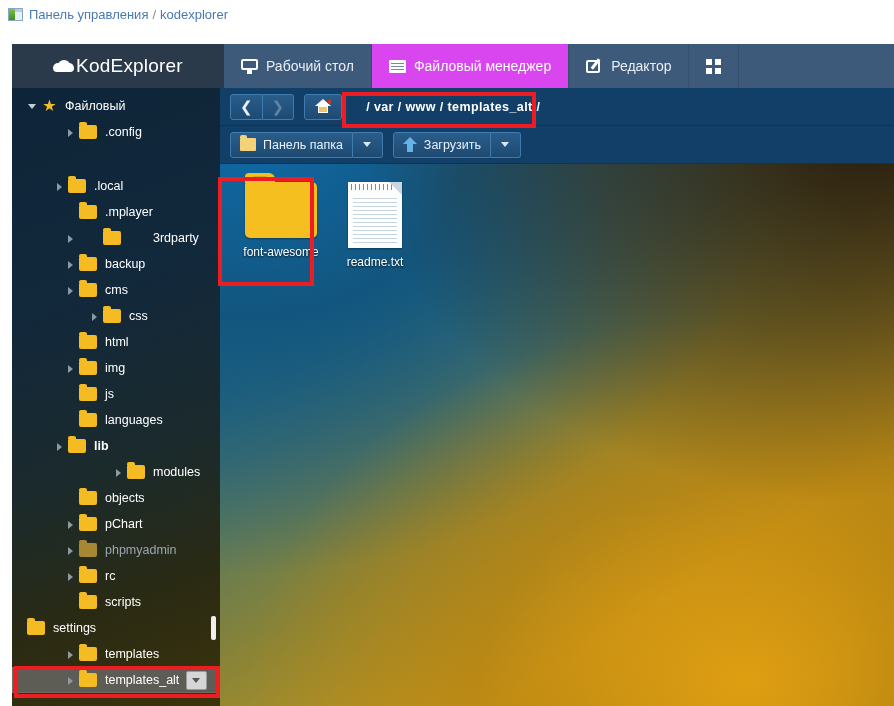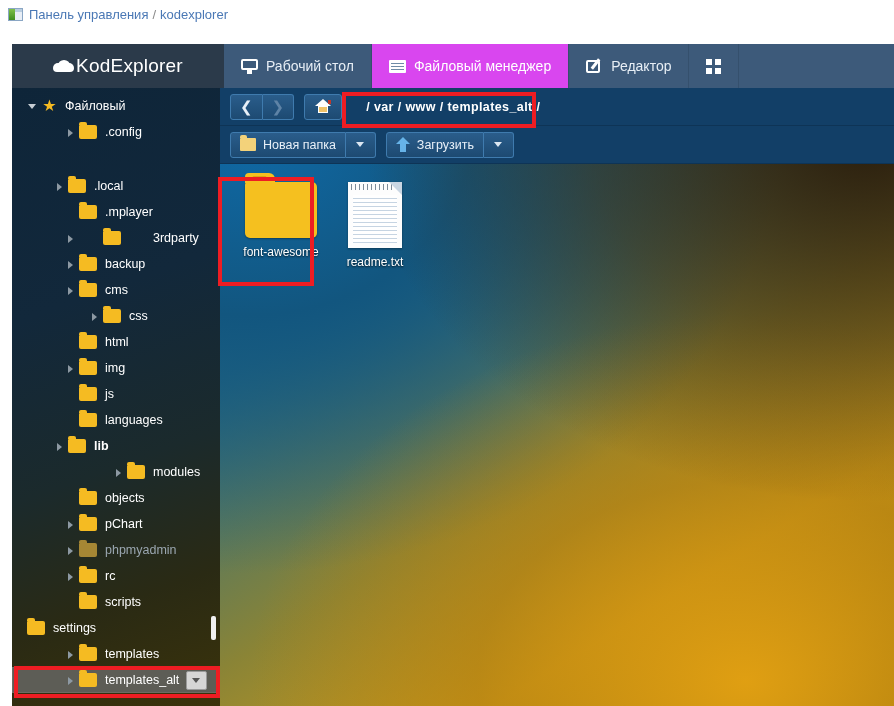--- a/index.html
+++ b/index.html
@@ -682,21 +682,21 @@
               </span>
           </div>
           <div class="path-box">
             <span>/ var / www / templates_alt /</span>
           </div>
         </div>
 
         <div class="tb row2">
           <div class="btn flat-l">
             <span class="nf-ico"></span>
-            <span>Новая папка</span>
+            <span>Панель папка</span>
           </div>
           <div class="btn flat-r">
             <span class="chev"></span>
           </div>
           <div class="gap"></div>
           <div class="btn flat-l">
             <span class="up-ico"></span>
             <span>Загрузить</span>
           </div>
           <div class="btn flat-r">

